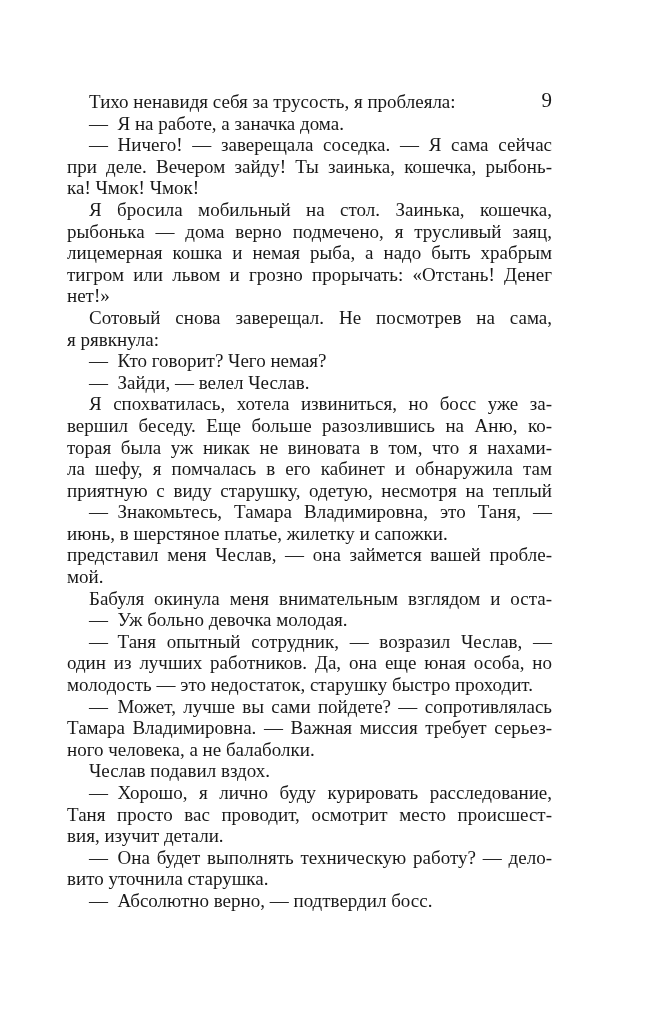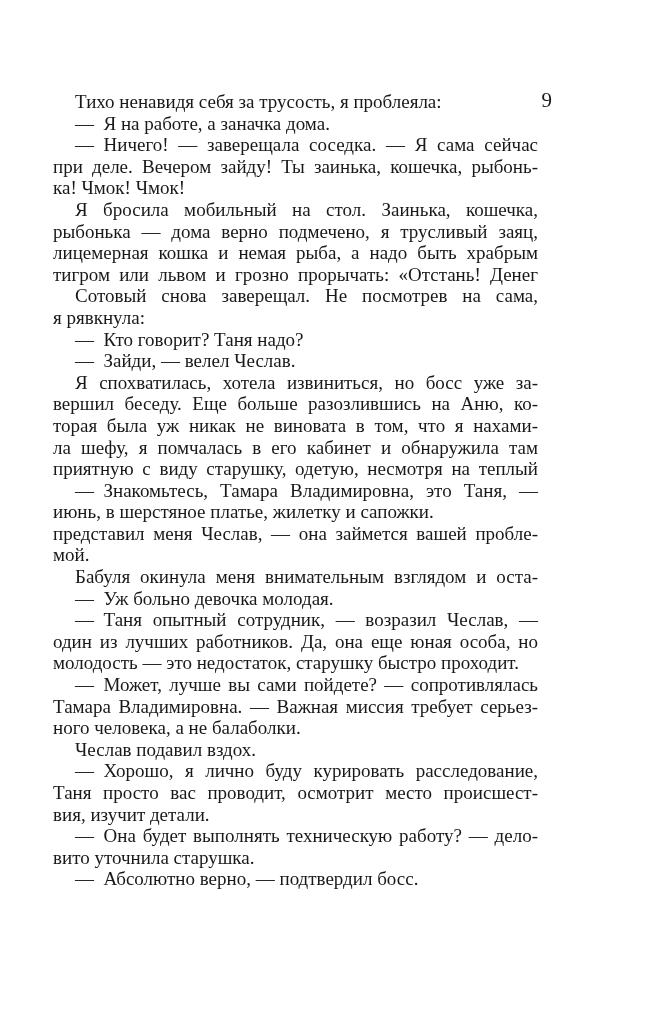--- a/index.html
+++ b/index.html
@@ -19,21 +19,21 @@
   .pagenum {
     position: absolute;
     top: 90px;
     right: 109px;
     font-size: 21px;
     line-height: 21.6px;
     text-align: right;
   }
   .textblock {
     position: absolute;
-    left: 53px;
+    left: 67px;
     top: 91px;
     width: 485px;
     font-size: 19px;
     line-height: 21.6px;
   }
   .line {
     text-align: justify;
     text-align-last: justify;
     height: 21.6px;
   }
@@ -52,23 +52,24 @@
   <div class="textblock">
     <div class="line s e">Тихо ненавидя себя за трусость, я проблеяла:</div>
     <div class="line s e">— Я на работе, а заначка дома.</div>
     <div class="line s">— Ничего! — заверещала соседка. — Я сама сейчас</div>
     <div class="line">при деле. Вечером зайду! Ты заинька, кошечка, рыбонь-</div>
     <div class="line e">ка! Чмок! Чмок!</div>
     <div class="line s">Я бросила мобильный на стол. Заинька, кошечка,</div>
     <div class="line">рыбонька — дома верно подмечено, я трусливый заяц,</div>
     <div class="line">лицемерная кошка и немая рыба, а надо быть храбрым</div>
     <div class="line">тигром или львом и грозно прорычать: «Отстань! Денег</div>
+    <div class="line e">нет!»</div>
     <div class="line s">Сотовый снова заверещал. Не посмотрев на сама,</div>
     <div class="line e">я рявкнула:</div>
-    <div class="line s e">— Кто говорит? Таня надо?</div>
+    <div class="line s e">— Кто говорит? Чего немая?</div>
     <div class="line s e">— Зайди, — велел Чеслав.</div>
     <div class="line s">Я спохватилась, хотела извиниться, но босс уже за-</div>
     <div class="line">вершил беседу. Еще больше разозлившись на Аню, ко-</div>
     <div class="line">торая была уж никак не виновата в том, что я нахами-</div>
     <div class="line">ла шефу, я помчалась в его кабинет и обнаружила там</div>
     <div class="line">приятную с виду старушку, одетую, несмотря на теплый</div>
     <div class="line s">— Знакомьтесь, Тамара Владимировна, это Таня, —</div>
     <div class="line e">июнь, в шерстяное платье, жилетку и сапожки.</div>
     <div class="line">представил меня Чеслав, — она займется вашей пробле-</div>
     <div class="line e">мой.</div>

